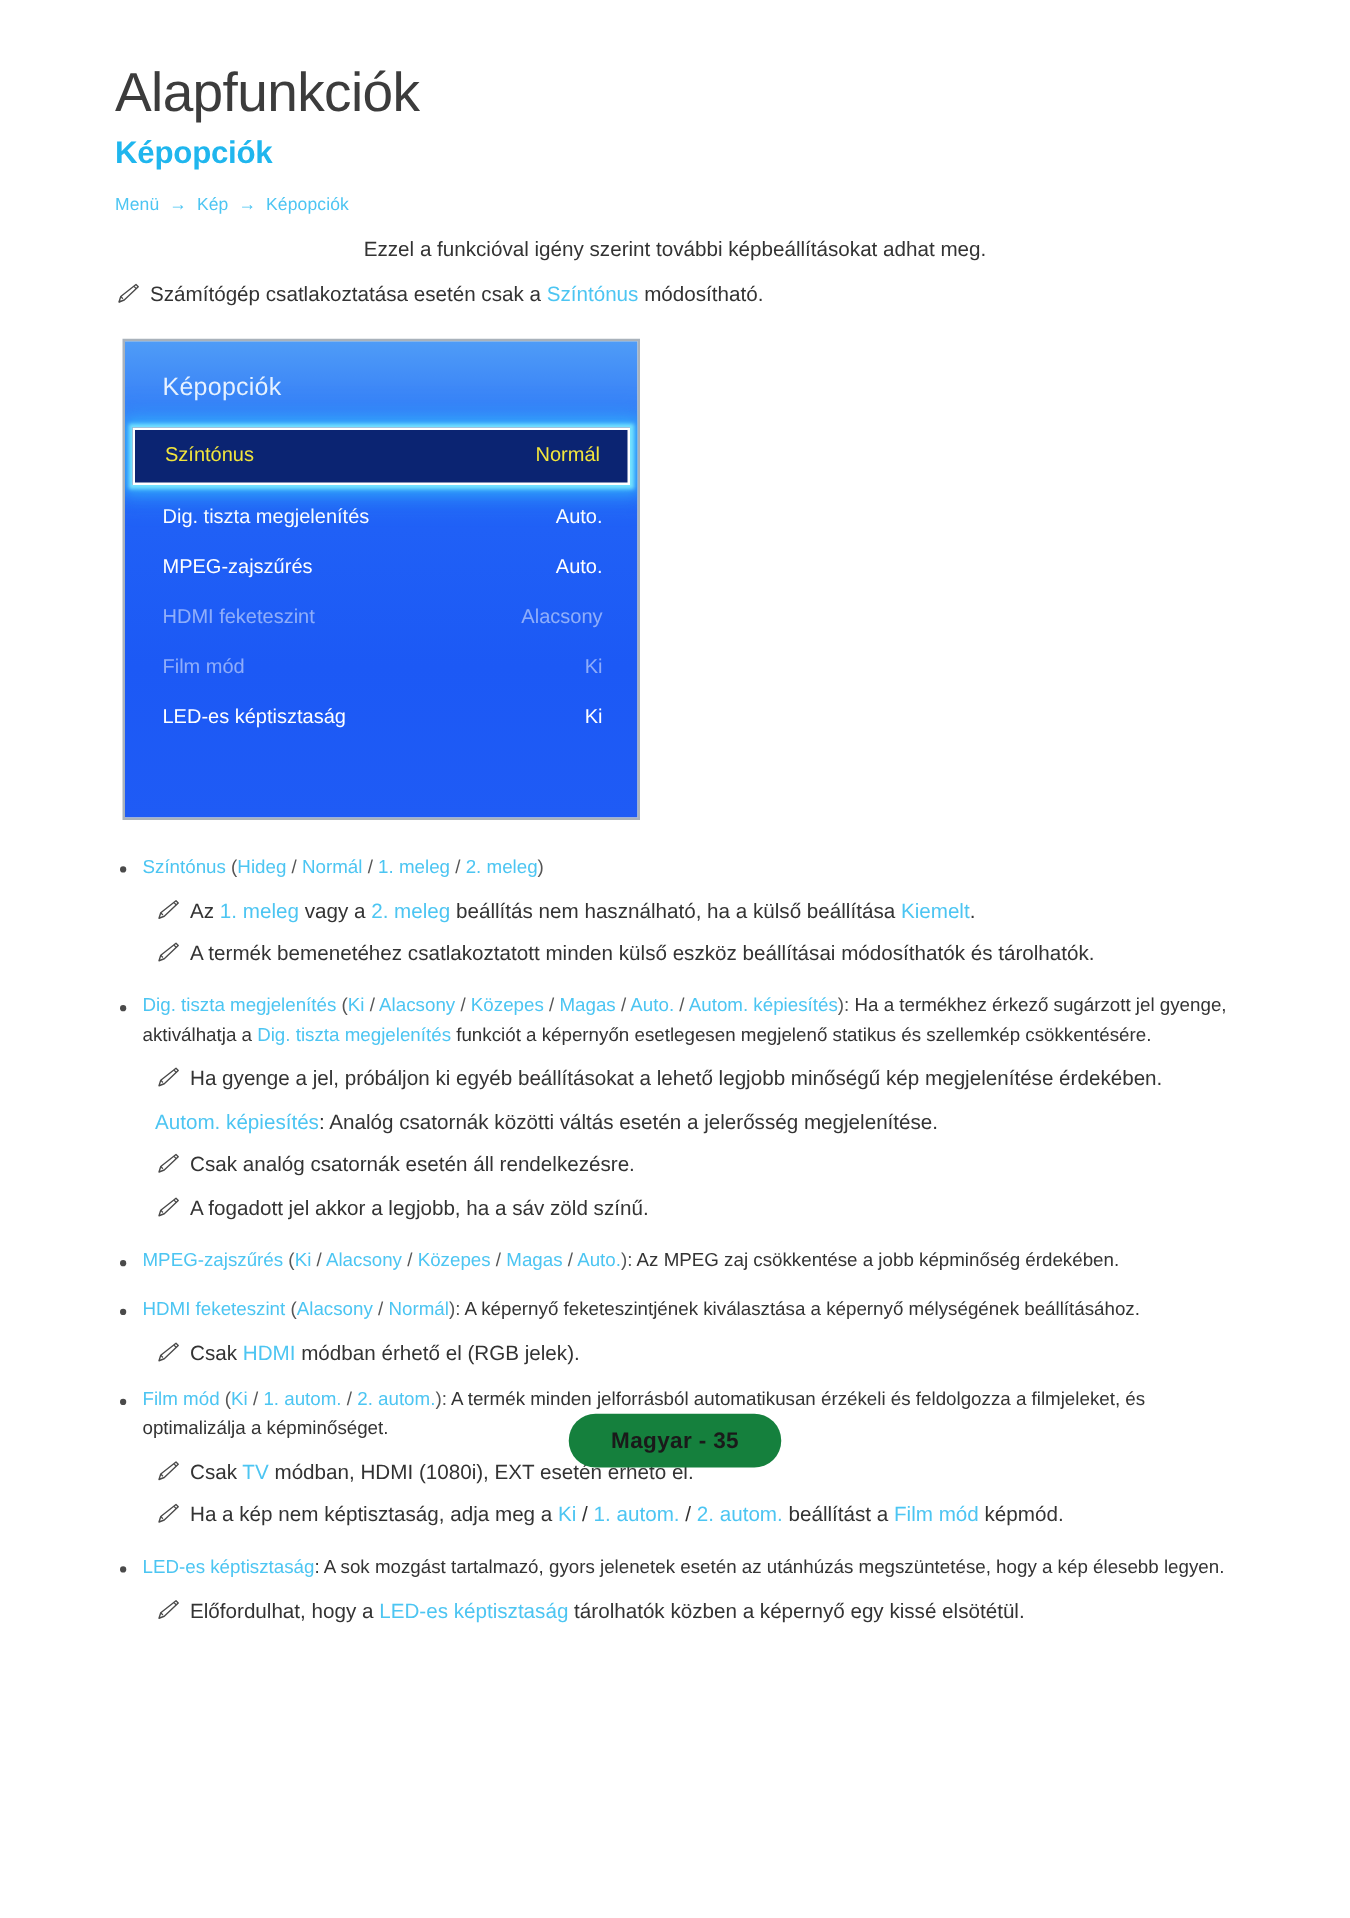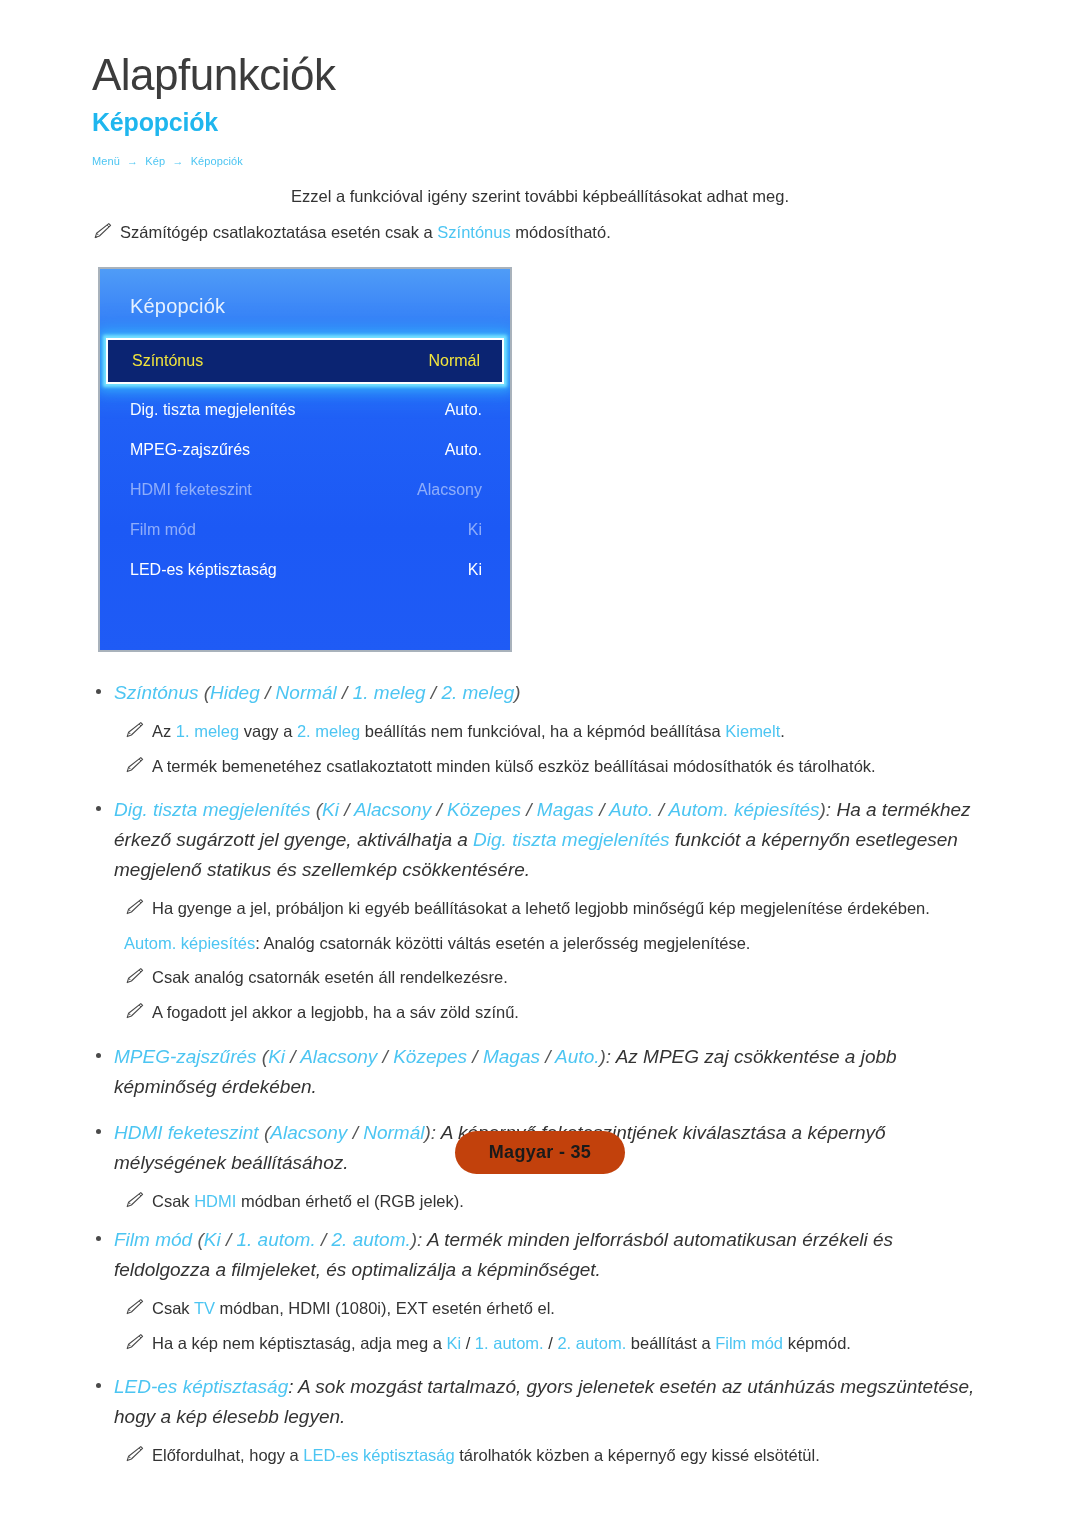--- a/index.html
+++ b/index.html
@@ -33,21 +33,21 @@
     margin: 0 0 10px 0;
   }
   .section-title {
     font-size: 25px;
     font-weight: bold;
     color: #1fb6ee;
     margin: 8px 0 18px 0;
     letter-spacing: -0.2px;
   }
   .breadcrumb {
-    font-size: 11px;
+    font-size: 14px;
     color: #4cc5f2;
     margin: 0 0 16px 0;
     letter-spacing: 0.1px;
   }
   .breadcrumb .arrow { color: #4cc5f2; padding: 0 4px; }
 
   .body-line {
     font-size: 16.5px;
     color: #333333;
     line-height: 1.6;
@@ -71,26 +71,25 @@
     top: 2px;
     width: 20px;
     height: 18px;
     display: inline-block;
   }
   .pencil svg { display: block; }
 
   
   .bullet {
     position: relative;
-    font-size: 19px;
+    font-size: 15px;
     line-height: 1.58;
     color: #333333;
     margin: 0 0 8px 0;
     padding-left: 22px;
-    font-style: italic;
   }
   .bullet::before {
     content: "";
     position: absolute;
     left: 4px;
     top: 11px;
     width: 5px;
     height: 5px;
     border-radius: 50%;
     background: #4a4a4a;
@@ -163,21 +162,21 @@
   
   .footer {
     position: absolute;
     left: 0;
     right: 0;
     bottom: 26px;
     text-align: center;
   }
   .page-pill {
     display: inline-block;
-    background: #c2410c;
+    background: #15803d;
     color: #1a1a1a;
     font-size: 18px;
     font-weight: bold;
     padding: 11px 34px;
     border-radius: 22px;
     letter-spacing: 0.3px;
   }
 </style>
 </head>
 <body>
@@ -253,21 +252,21 @@
   </div>
 
   <div class="note indent">
     <span class="pencil">
       <svg width="20" height="18" viewBox="0 0 20 18">
           <path d="M16.8 1.6 L18.6 3.4 L7.4 14.0 L3.2 15.6 L4.6 11.2 Z" fill="#ffffff" stroke="#4a4a4a" stroke-width="1.1" stroke-linejoin="round"></path>
           <path d="M15.2 3.1 L17.1 5.0" stroke="#4a4a4a" stroke-width="1"></path>
           <path d="M4.6 11.2 L6.3 13.0" stroke="#4a4a4a" stroke-width="1"></path>
         </svg>
     </span>
-    <span><span>Az </span><span class="cy">1. meleg</span><span> vagy a </span><span class="cy">2. meleg</span><span> beállítás nem funkcióval, ha a képmód beállítása </span><span class="cy">Kiemelt</span><span>.</span></span>
+    <span><span>Az </span><span class="cy">1. meleg</span><span> vagy a </span><span class="cy">2. meleg</span><span> beállítás nem használható, ha a külső beállítása </span><span class="cy">Kiemelt</span><span>.</span></span>
   </div>
 
   <div class="note indent blk">
     <span class="pencil">
       <svg width="20" height="18" viewBox="0 0 20 18">
           <path d="M16.8 1.6 L18.6 3.4 L7.4 14.0 L3.2 15.6 L4.6 11.2 Z" fill="#ffffff" stroke="#4a4a4a" stroke-width="1.1" stroke-linejoin="round"></path>
           <path d="M15.2 3.1 L17.1 5.0" stroke="#4a4a4a" stroke-width="1"></path>
           <path d="M4.6 11.2 L6.3 13.0" stroke="#4a4a4a" stroke-width="1"></path>
         </svg>
     </span>

